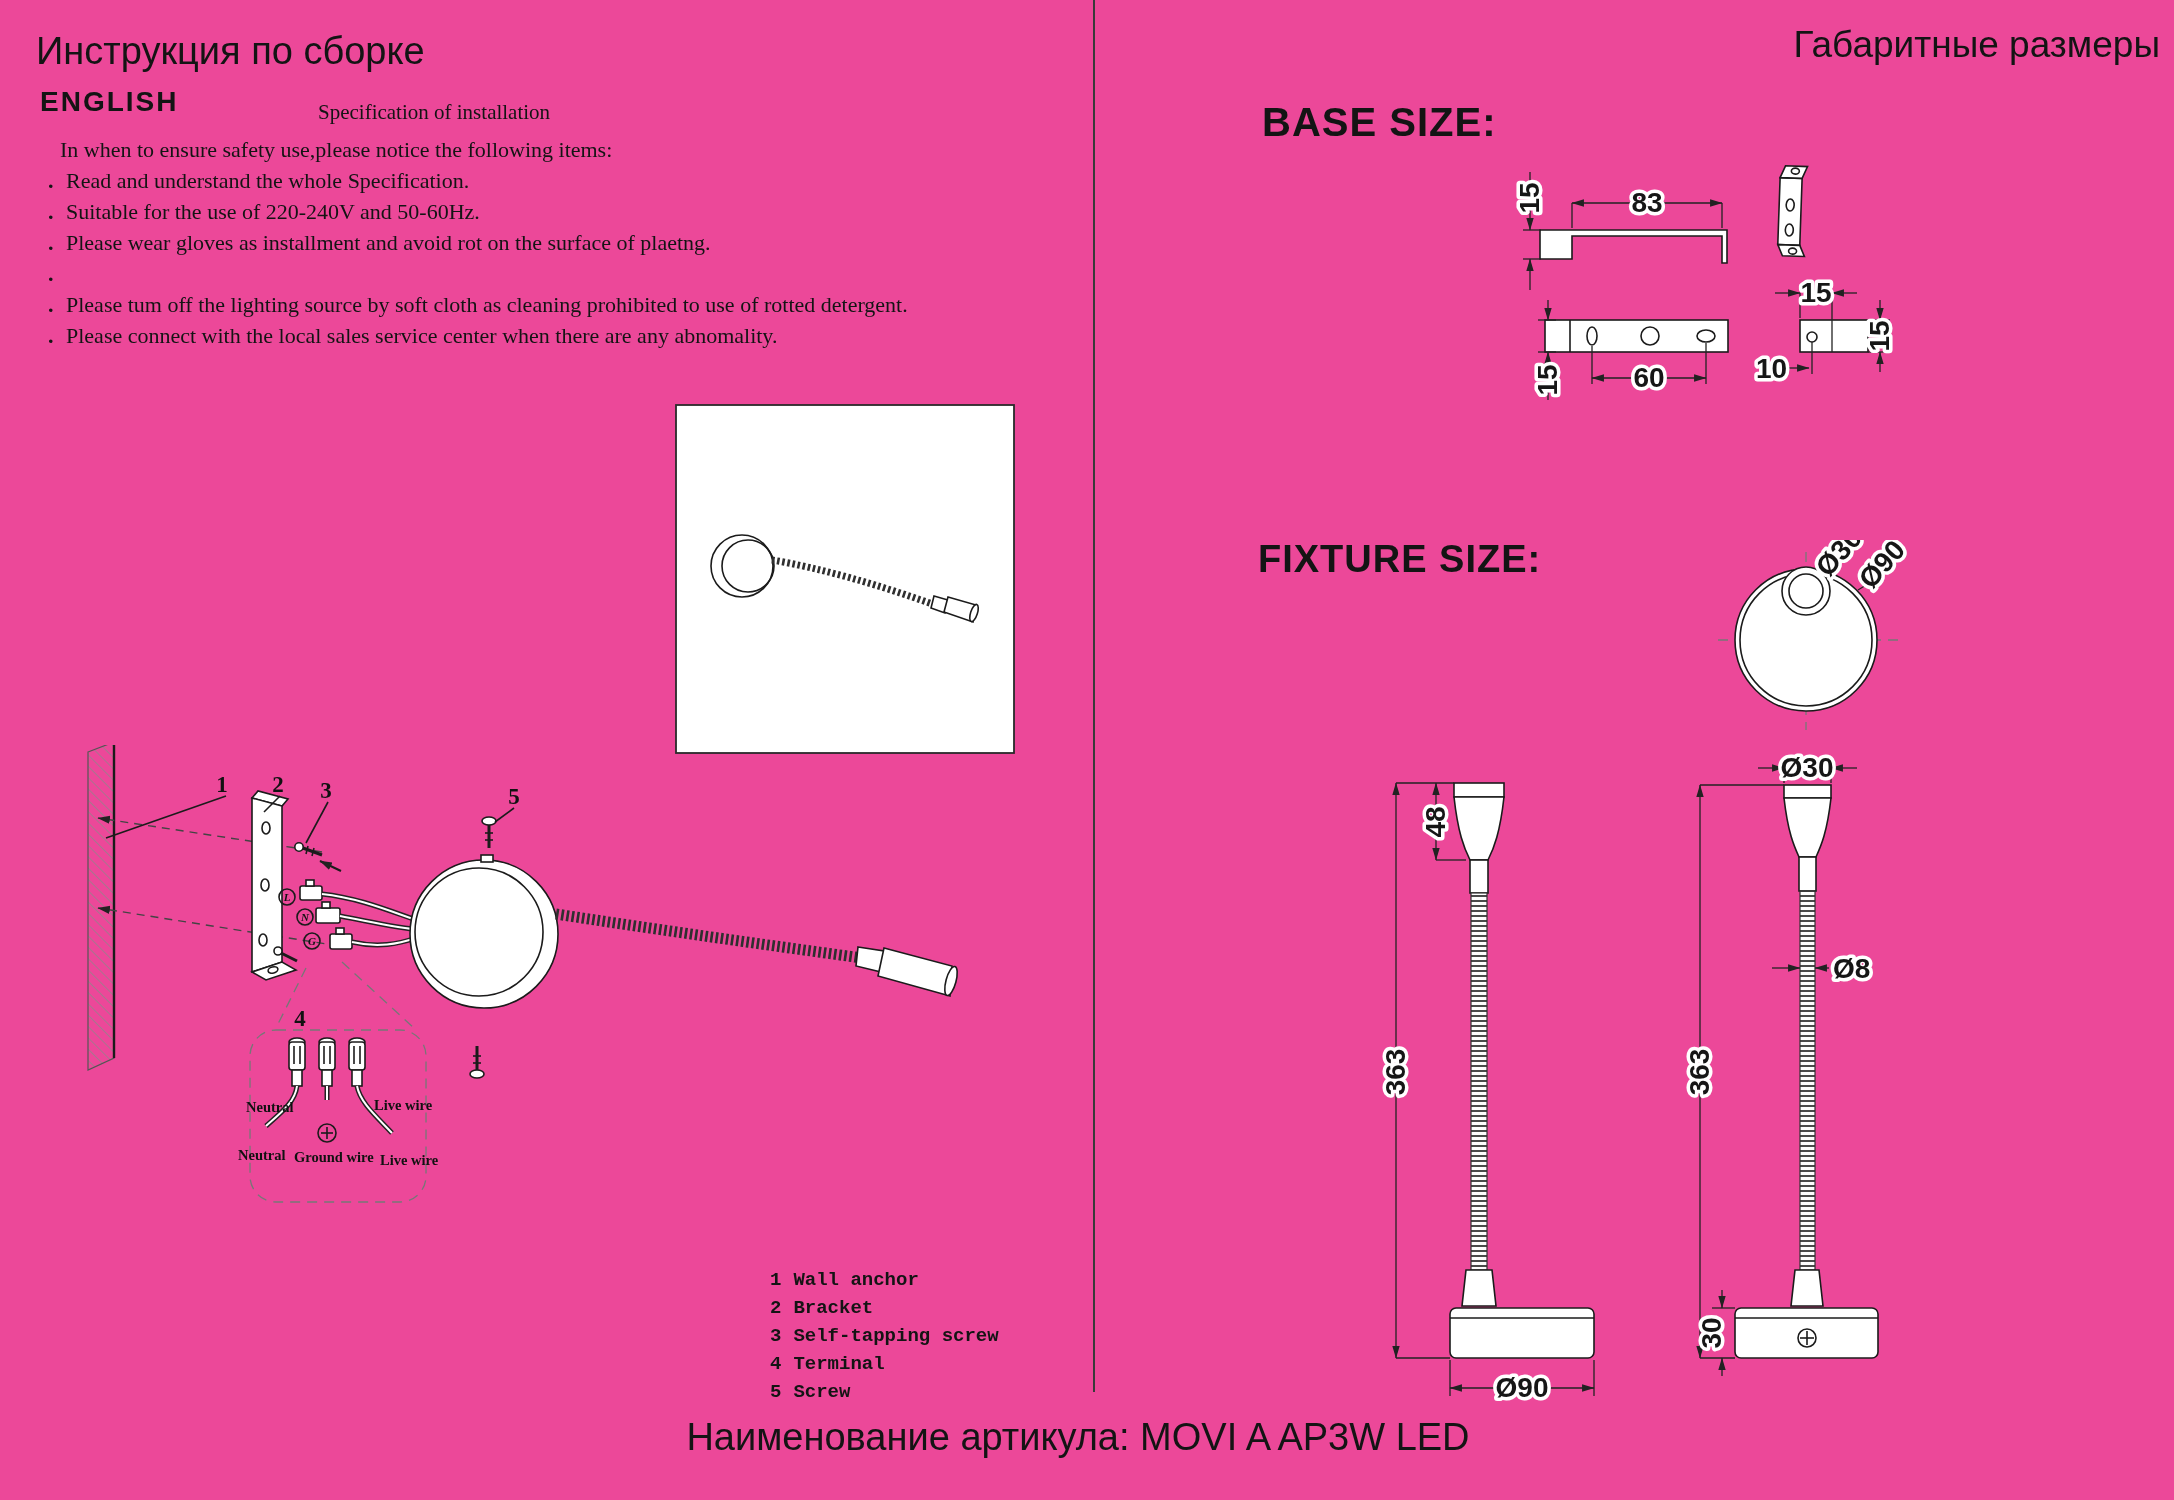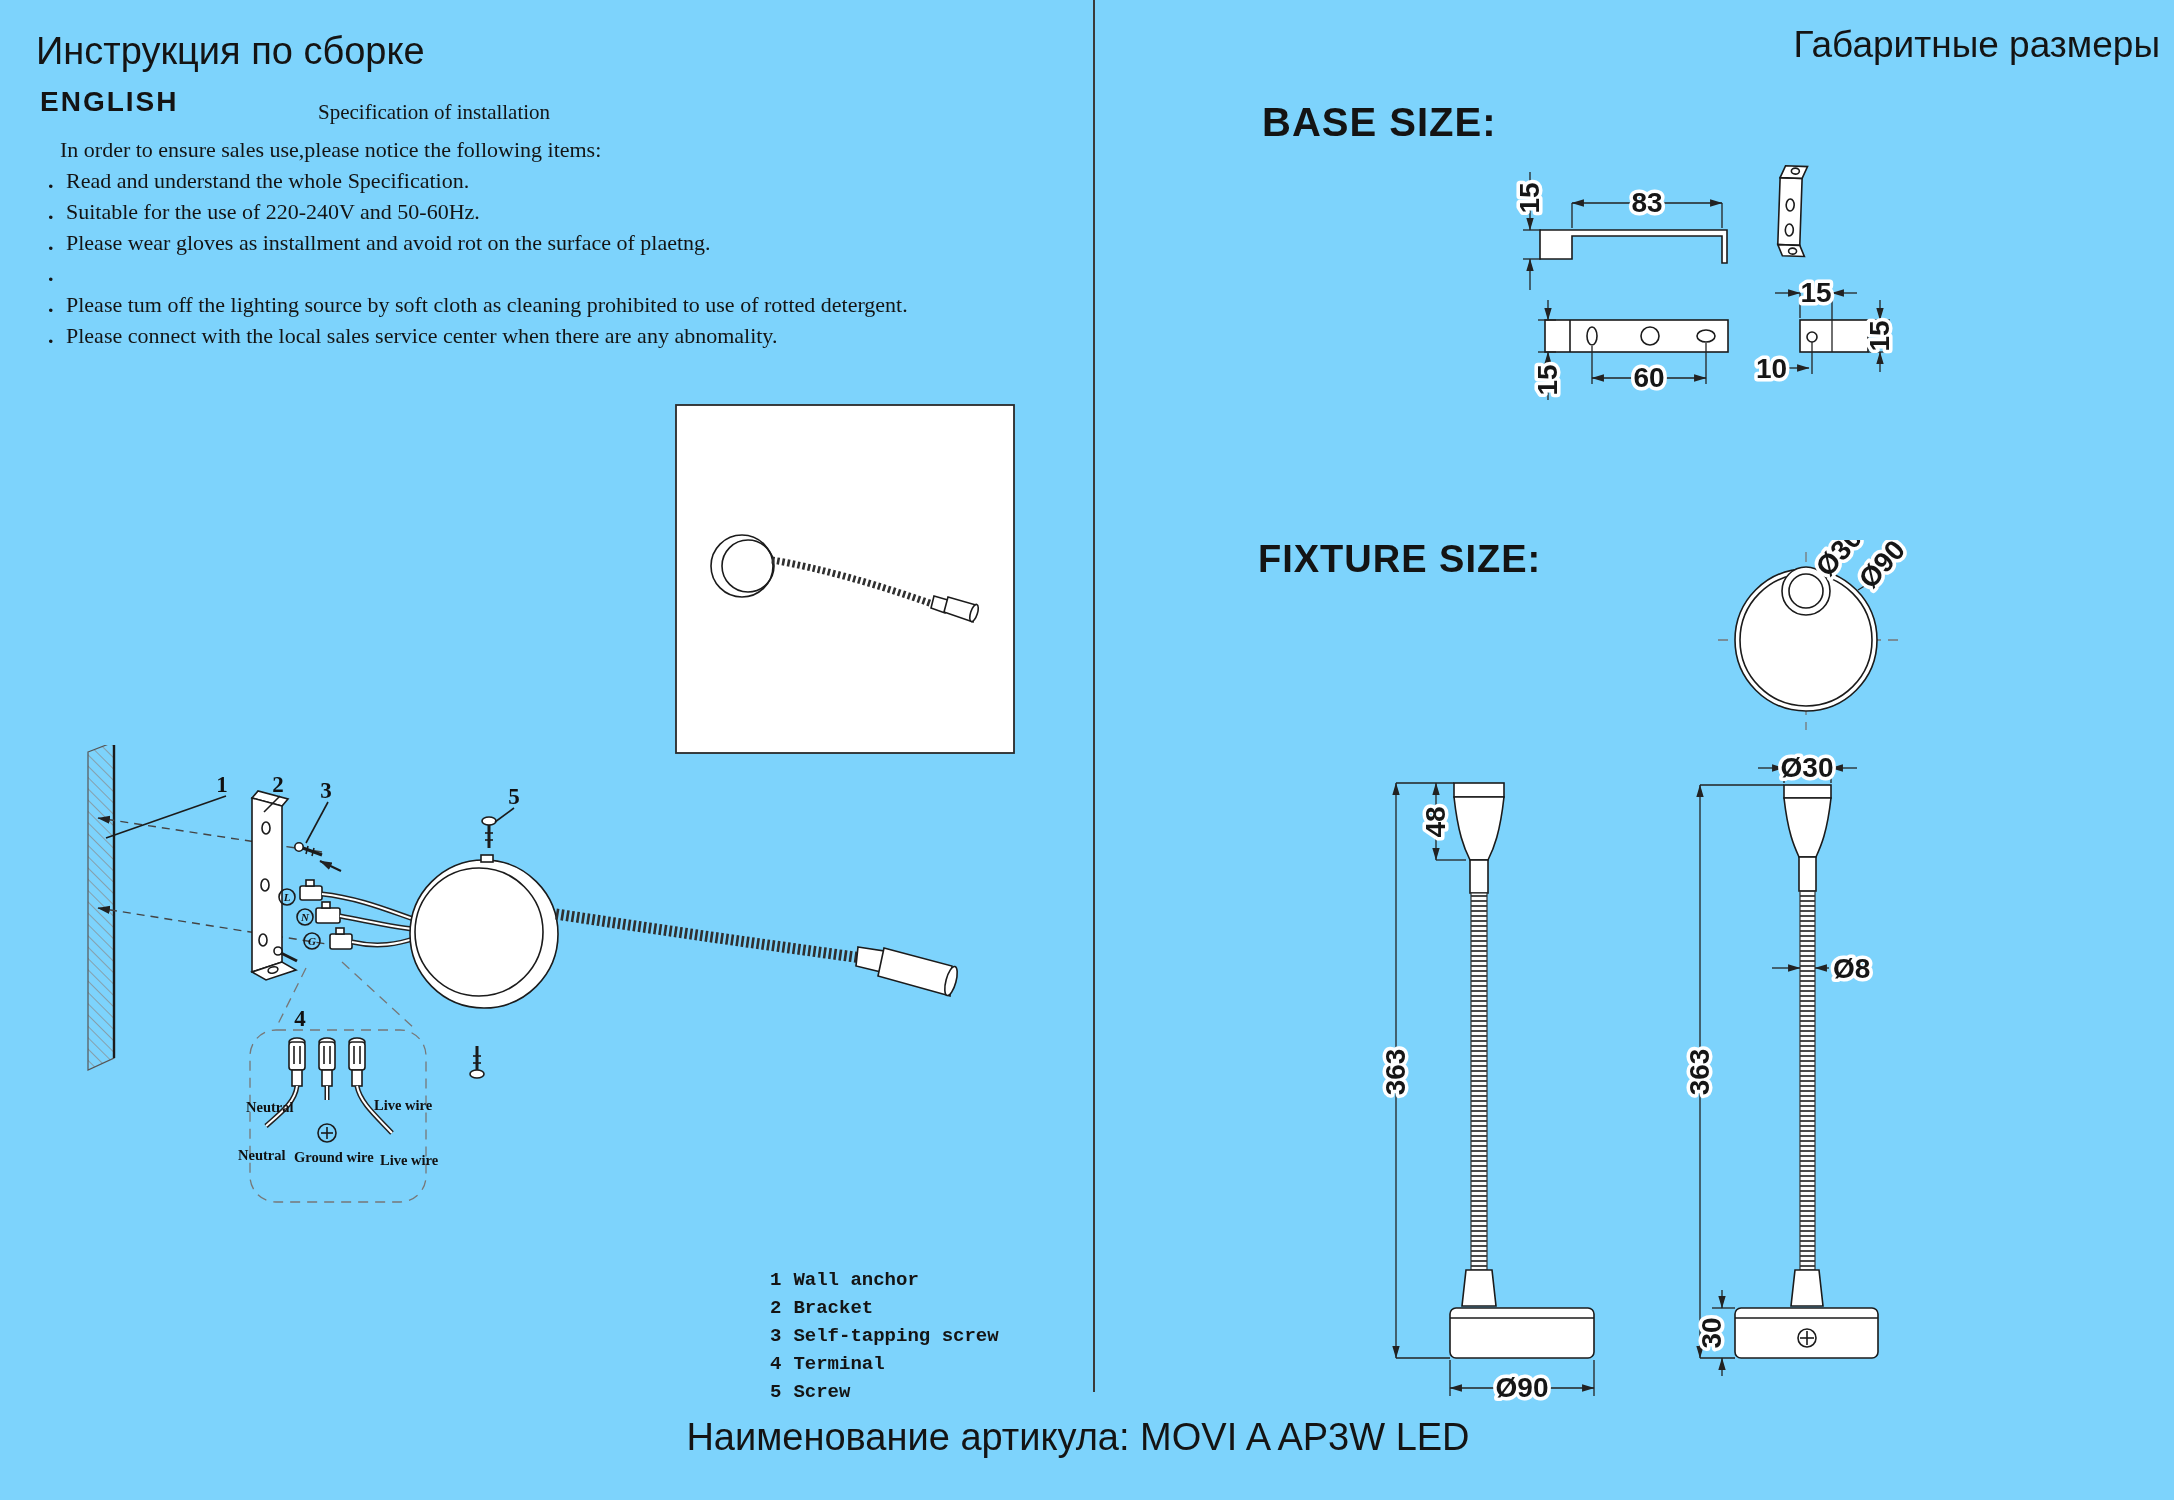--- a/index.html
+++ b/index.html
@@ -1,16 +1,16 @@
 <!DOCTYPE html>
 <html><head>
 <meta charset="utf-8">
 <style>
   html,body{margin:0;padding:0;background:#fff;}
-  .page{position:relative;width:2174px;height:1500px;background:#7dd3fc;color:#141414;
+  .page{position:relative;width:2174px;height:1500px;background:#ec4899;color:#141414;
         font-family:"Liberation Sans",sans-serif;overflow:hidden;}
   .divider{position:absolute;left:1093px;top:0;width:2px;height:1392px;background:#3a3a3a;}
   .title-left{position:absolute;left:36px;top:30px;font-size:38px;}
   .title-right{position:absolute;right:14px;top:24px;font-size:37px;}
   .english{position:absolute;left:40px;top:86px;font-size:28px;font-weight:700;letter-spacing:2px;}
   .spec-head{position:absolute;left:318px;top:100px;font-size:21px;font-family:Liberation Serif, serif;}
   .spec-list{position:absolute;left:44px;top:134px;width:1030px;
              font-family:"Liberation Serif",serif;font-size:22px;line-height:31px;}
   .intro{margin:0 0 0 16px;}
   .b-line{display:flex;}
@@ -40,21 +40,21 @@
 
   <div class="divider"></div>
 
   <div class="title-left">Инструкция по сборке</div>
   <div class="title-right">Габаритные размеры</div>
 
   <div class="english">ENGLISH</div>
   <div class="spec-head">Specification of installation</div>
 
   <div class="spec-list">
-    <div class="intro">In order to ensure sales use,please notice the following items:</div>
+    <div class="intro">In when to ensure safety use,please notice the following items:</div>
     <div class="b-line">
         <span class="dot">.</span>
         <span>Read and understand the whole Specification.</span>
       </div>
     <div class="b-line">
         <span class="dot">.</span>
         <span>Suitable for the use of 220-240V and 50-60Hz.</span>
       </div>
     <div class="b-line">
         <span class="dot">.</span>

